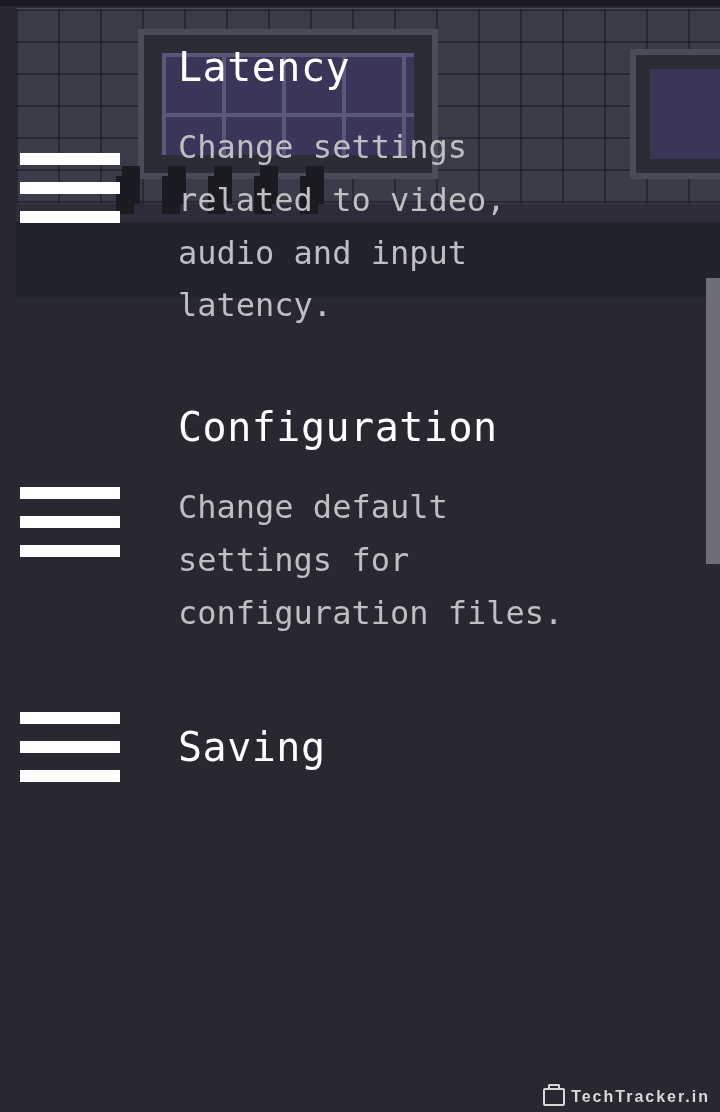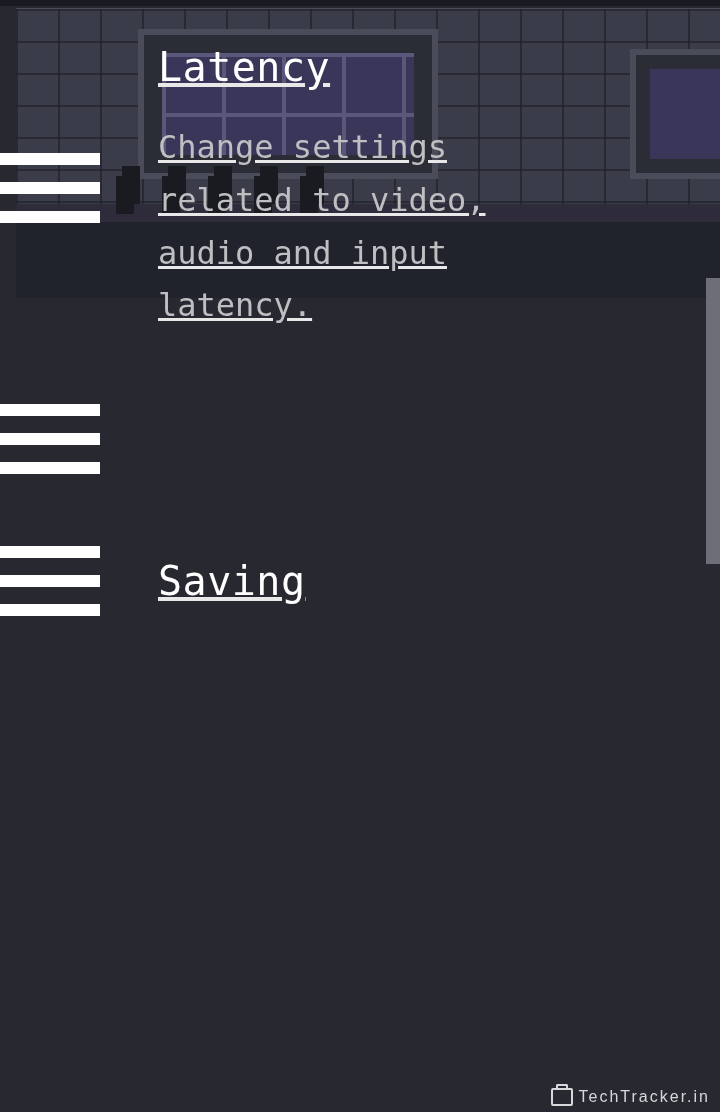--- a/index.html
+++ b/index.html
@@ -76,23 +76,22 @@
 
   
   .menu{
     position:absolute; inset:0;
     padding-top: 8px;
   }
   .row{
     display:flex;
     align-items:center;
     gap: 58px;
-    padding: 36px 20px 36px 0;
+    padding: 36px 20px 36px 20px;
     position: relative;
-    text-decoration: underline;
   }
   .row.selected{
     background: rgba(60,62,80,.0); 
   }
   .row .icon{
     flex: 0 0 100px;
     height: 70px;
     display:flex; flex-direction:column; justify-content:space-between;
   }
   .icon .bar{
@@ -126,20 +125,21 @@
   
   .watermark{
     position:absolute;
     right:10px; bottom:6px;
     display:flex; align-items:center; gap:6px;
     font-family: Arial, Helvetica, sans-serif;
     font-size:16px;
     letter-spacing:2px;
     color:#d8d8d8;
     text-transform: none;
+    font-weight: bold;
   }
   .wm-icon{
     width:22px; height:18px;
     border:2px solid #d8d8d8;
     border-radius:2px;
     position:relative;
   }
   .wm-icon::before{
     content:"";
     position:absolute;
@@ -191,20 +191,24 @@
     </div>
   </div>
 
 
   <div class="row">
     <div class="icon">
       <div class="bar"></div>
         <div class="bar"></div>
         <div class="bar"></div>
     </div>
+    <div class="text">
+      <div class="title">Configuration</div>
+      <div class="desc">Change default settings for configuration files.</div>
+    </div>
   </div>
 
   <div class="row">
     <div class="icon">
       <div class="bar"></div>
         <div class="bar"></div>
         <div class="bar"></div>
     </div>
     <div class="text">
       <div class="title">Saving</div>

